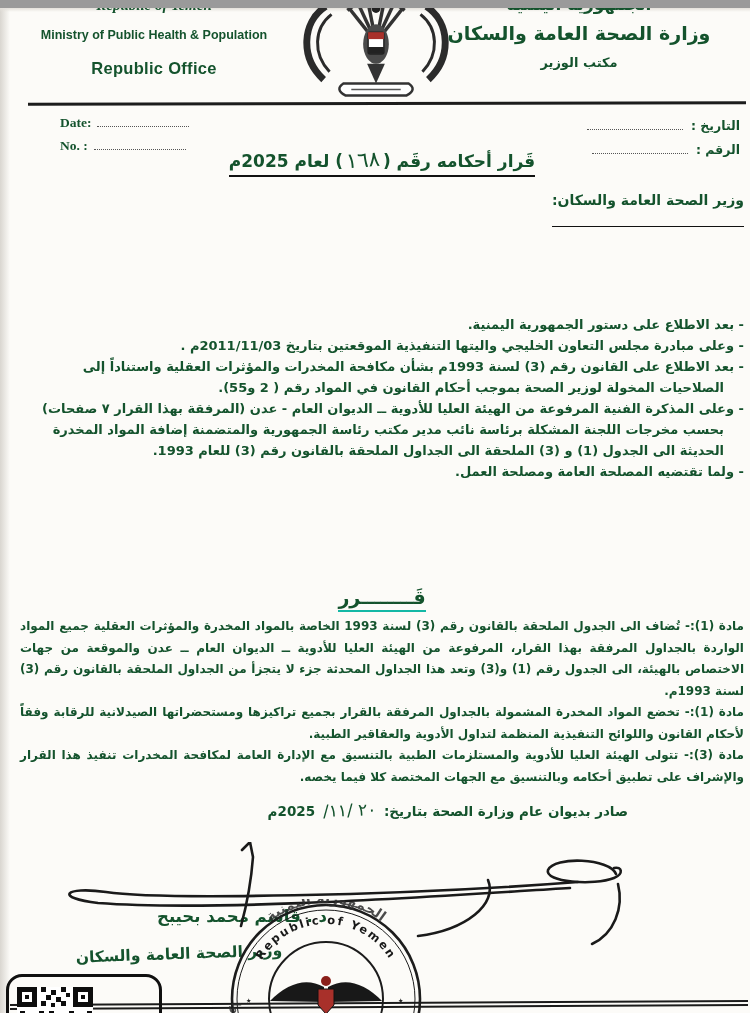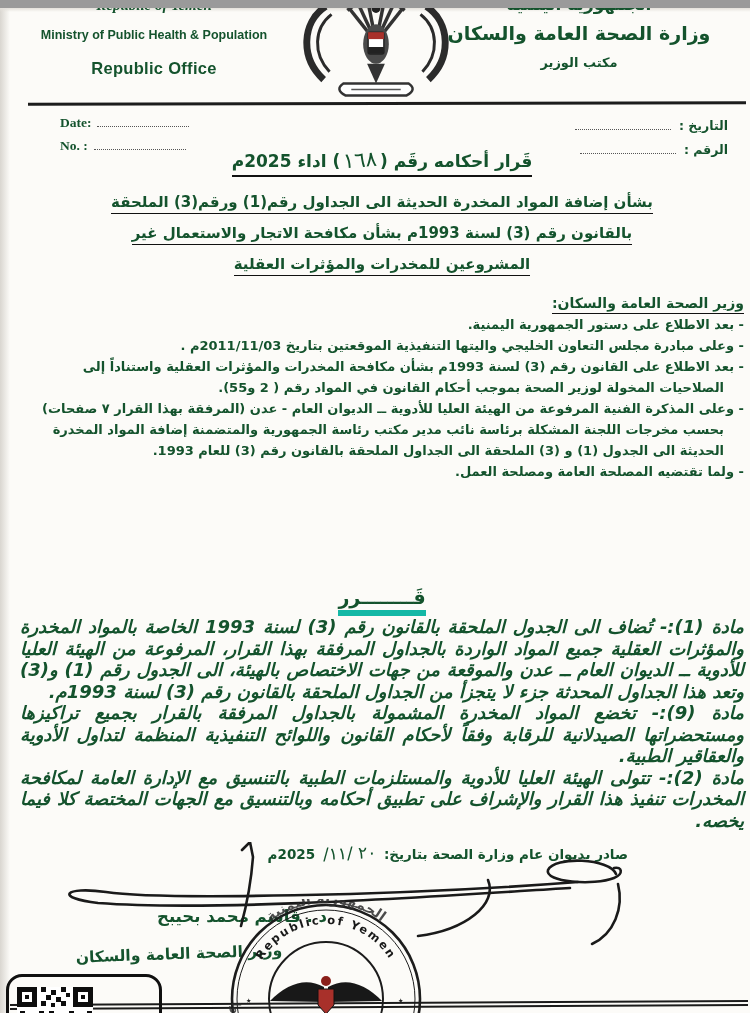--- a/index.html
+++ b/index.html
@@ -22,44 +22,44 @@
   .hdr-ar .l3{font-weight:bold;font-size:13px;margin-top:11px;}
   .hdr-rule{position:absolute;left:28px;right:4px;top:94px;height:3px;background:#1c1c1c;
         transform:rotate(-.1deg);z-index:2;}
 
   
   .ref-en{position:absolute;left:60px;top:107px;font-family:"Liberation Serif",serif;
         font-weight:bold;font-size:13.5px;z-index:2;}
   .ref-en .row{margin-bottom:7px;font-family:Liberation Serif, serif;}
   .dots{display:inline-block;border-bottom:1.6px dotted #555;height:10px;vertical-align:baseline;}
   .ref-en .dots{width:92px;margin-left:6px;}
-  .ref-ar{position:absolute;right:22px;top:110px;direction:rtl;font-weight:bold;font-size:12.5px;z-index:2;}
+  .ref-ar{position:absolute;right:10px;top:110px;direction:rtl;font-weight:bold;font-size:12.5px;z-index:2;}
   .ref-ar .row{margin-bottom:9px;}
   .ref-ar .dots{width:96px;margin-left:4px;margin-right:8px;}
 
   
   .blk{position:absolute;left:20px;right:6px;direction:rtl;z-index:2;}
   .blk-head{top:140px;text-align:center;}
   .doc-title{font-size:17px;font-weight:bold;}
   .doc-title .tw{border-bottom:2px solid #111;padding-bottom:3px;display:inline-block;}
   .hand{display:inline-block;font-weight:400;font-size:21px;transform:rotate(-4deg);
         letter-spacing:2px;margin:0 3px;}
   .subject{margin-top:10px;font-size:15px;font-weight:bold;line-height:31px;}
   .subject .u{border-bottom:1.7px solid #111;padding-bottom:2px;}
   .minister-heading{margin-top:15px;text-align:right;font-size:14px;font-weight:bold;}
-  .minister-heading span{border-bottom:1.6px solid #111;padding-bottom:2px;}
+  .minister-heading span{border-bottom:1.6px solid #111;padding-bottom:18px;}
 
   .blk-preamble{top:306px;}
   .clause{margin:0;font-size:13px;font-weight:bold;line-height:21px;text-align:right;
         padding-right:20px;text-indent:-20px;}
 
   .blk-decision{top:578px;}
   .decision-heading{text-align:center;font-size:19px;font-weight:bold;margin-bottom:8px;}
-  .decision-heading span{border-bottom:6px solid #14b8a6;padding-bottom:2px;letter-spacing:1px;}
-  .article{margin:0;font-size:18px;font-weight:bold;line-height:21.5px;text-align:justify;font-style:italic;}
+  .decision-heading span{border-bottom:2px solid #14b8a6;padding-bottom:2px;letter-spacing:1px;}
+  .article{margin:0;font-size:12px;font-weight:bold;line-height:21.5px;text-align:justify;}
   .issuance{margin-top:12px;margin-right:116px;text-align:right;font-size:13.5px;font-weight:bold;}
   .issuance .hand{font-size:17px;transform:rotate(-2deg);letter-spacing:1px;}
 
   
   .sig-svg{position:absolute;left:18px;top:834px;z-index:5;}
   .sig-name{position:absolute;left:133px;top:899px;width:218px;text-align:center;direction:rtl;
         font-size:16.5px;font-weight:bold;z-index:3;}
   .sig-title{position:absolute;left:20px;top:937px;width:318px;text-align:center;direction:rtl;
         font-size:15.5px;font-weight:bold;transform:rotate(-2deg);z-index:3;}
   .seal{position:absolute;left:226px;top:891px;width:200px;height:200px;z-index:6;}
@@ -130,48 +130,43 @@
       <span>التاريخ :</span><span class="dots"></span>
     </div>
     <div class="row">
       <span>الرقم :</span><span class="dots"></span>
     </div>
   </div>
 
   <div class="blk blk-head">
     <div class="doc-title">
       <span class="tw">
-        <span>قَرار أحكامه رقَم (</span><span class="hand">١٦٨</span><span>) اداء 2025م</span>
+        <span>قَرار أحكامه رقَم (</span><span class="hand">١٦٨</span><span>) لعام 2025م</span>
       </span>
-    </div>
-    <div class="subject">
-      <div><span class="u">بشأن إضافة المواد المخدرة الحديثة الى الجداول رقم(1) ورقم(3) الملحقة</span></div>
-      <div><span class="u">بالقانون رقم (3) لسنة 1993م بشأن مكافحة الاتجار والاستعمال غير</span></div>
-      <div><span class="u">المشروعين للمخدرات والمؤثرات العقلية</span></div>
     </div>
     <div class="minister-heading">
       <span>وزير الصحة العامة والسكان:</span>
     </div>
   </div>
 
   <div class="blk blk-preamble">
     <p class="clause">- بعد الاطلاع على دستور الجمهورية اليمنية.</p>
     <p class="clause">- وعلى مبادرة مجلس التعاون الخليجي واليتها التنفيذية الموقعتين بتاريخ 2011/11/03م .</p>
     <p class="clause">- بعد الاطلاع على القانون رقم (3) لسنة 1993م بشأن مكافحة المخدرات والمؤثرات العقلية واستناداً إلى الصلاحيات المخولة لوزير الصحة بموجب أحكام القانون في المواد رقم ( 2 و55).</p>
     <p class="clause">- وعلى المذكرة الفنية المرفوعة من الهيئة العليا للأدوية ــ الديوان العام - عدن (المرفقة بهذا القرار ٧ صفحات) بحسب مخرجات اللجنة المشكلة برئاسة نائب مدير مكتب رئاسة الجمهورية والمتضمنة إضافة المواد المخدرة الحديثة الى الجدول (1) و (3) الملحقة الى الجداول الملحقة بالقانون رقم (3) للعام 1993.</p>
     <p class="clause">- ولما تقتضيه المصلحة العامة ومصلحة العمل.</p>
   </div>
 
   <div class="blk blk-decision">
     <div class="decision-heading">
       <span>قَــــــــرر</span>
     </div>
     <p class="article">مادة (1):- تُضاف الى الجدول الملحقة بالقانون رقم (3) لسنة 1993 الخاصة بالمواد المخدرة والمؤثرات العقلية جميع المواد الواردة بالجداول المرفقة بهذا القرار، المرفوعة من الهيئة العليا للأدوية ــ الديوان العام ــ عدن والموقعة من جهات الاختصاص بالهيئة، الى الجدول رقم (1) و(3) وتعد هذا الجداول المحدثة جزء لا يتجزأ من الجداول الملحقة بالقانون رقم (3) لسنة 1993م.</p>
-    <p class="article">مادة (9):- تخضع المواد المخدرة المشمولة بالجداول المرفقة بالقرار بجميع تراكيزها ومستحضراتها الصيدلانية للرقابة وفقاً لأحكام القانون واللوائح التنفيذية المنظمة لتداول الأدوية والعقاقير الطبية.</p>
-    <p class="article">مادة (2):- تتولى الهيئة العليا للأدوية والمستلزمات الطبية بالتنسيق مع الإدارة العامة لمكافحة المخدرات تنفيذ هذا القرار والإشراف على تطبيق أحكامه وبالتنسيق مع الجهات المختصة كلا فيما يخصه.</p>
+    <p class="article">مادة (1):- تخضع المواد المخدرة المشمولة بالجداول المرفقة بالقرار بجميع تراكيزها ومستحضراتها الصيدلانية للرقابة وفقاً لأحكام القانون واللوائح التنفيذية المنظمة لتداول الأدوية والعقاقير الطبية.</p>
+    <p class="article">مادة (3):- تتولى الهيئة العليا للأدوية والمستلزمات الطبية بالتنسيق مع الإدارة العامة لمكافحة المخدرات تنفيذ هذا القرار والإشراف على تطبيق أحكامه وبالتنسيق مع الجهات المختصة كلا فيما يخصه.</p>
     <div class="issuance">
       <span>صادر بديوان عام وزارة الصحة بتاريخ:</span>
       <span class="hand">٢٠ /١١/</span>
       <span>2025م</span>
     </div>
   </div>
 
   <svg class="sig-svg" width="620" height="112" viewBox="0 0 620 112">
     <g stroke="#1a1a1a" stroke-width="2.6" fill="none" stroke-linecap="round">
       <path d="M598 32 C592 16 536 14 530 28 C526 40 576 44 596 36 C606 32 604 24 596 26"></path>

